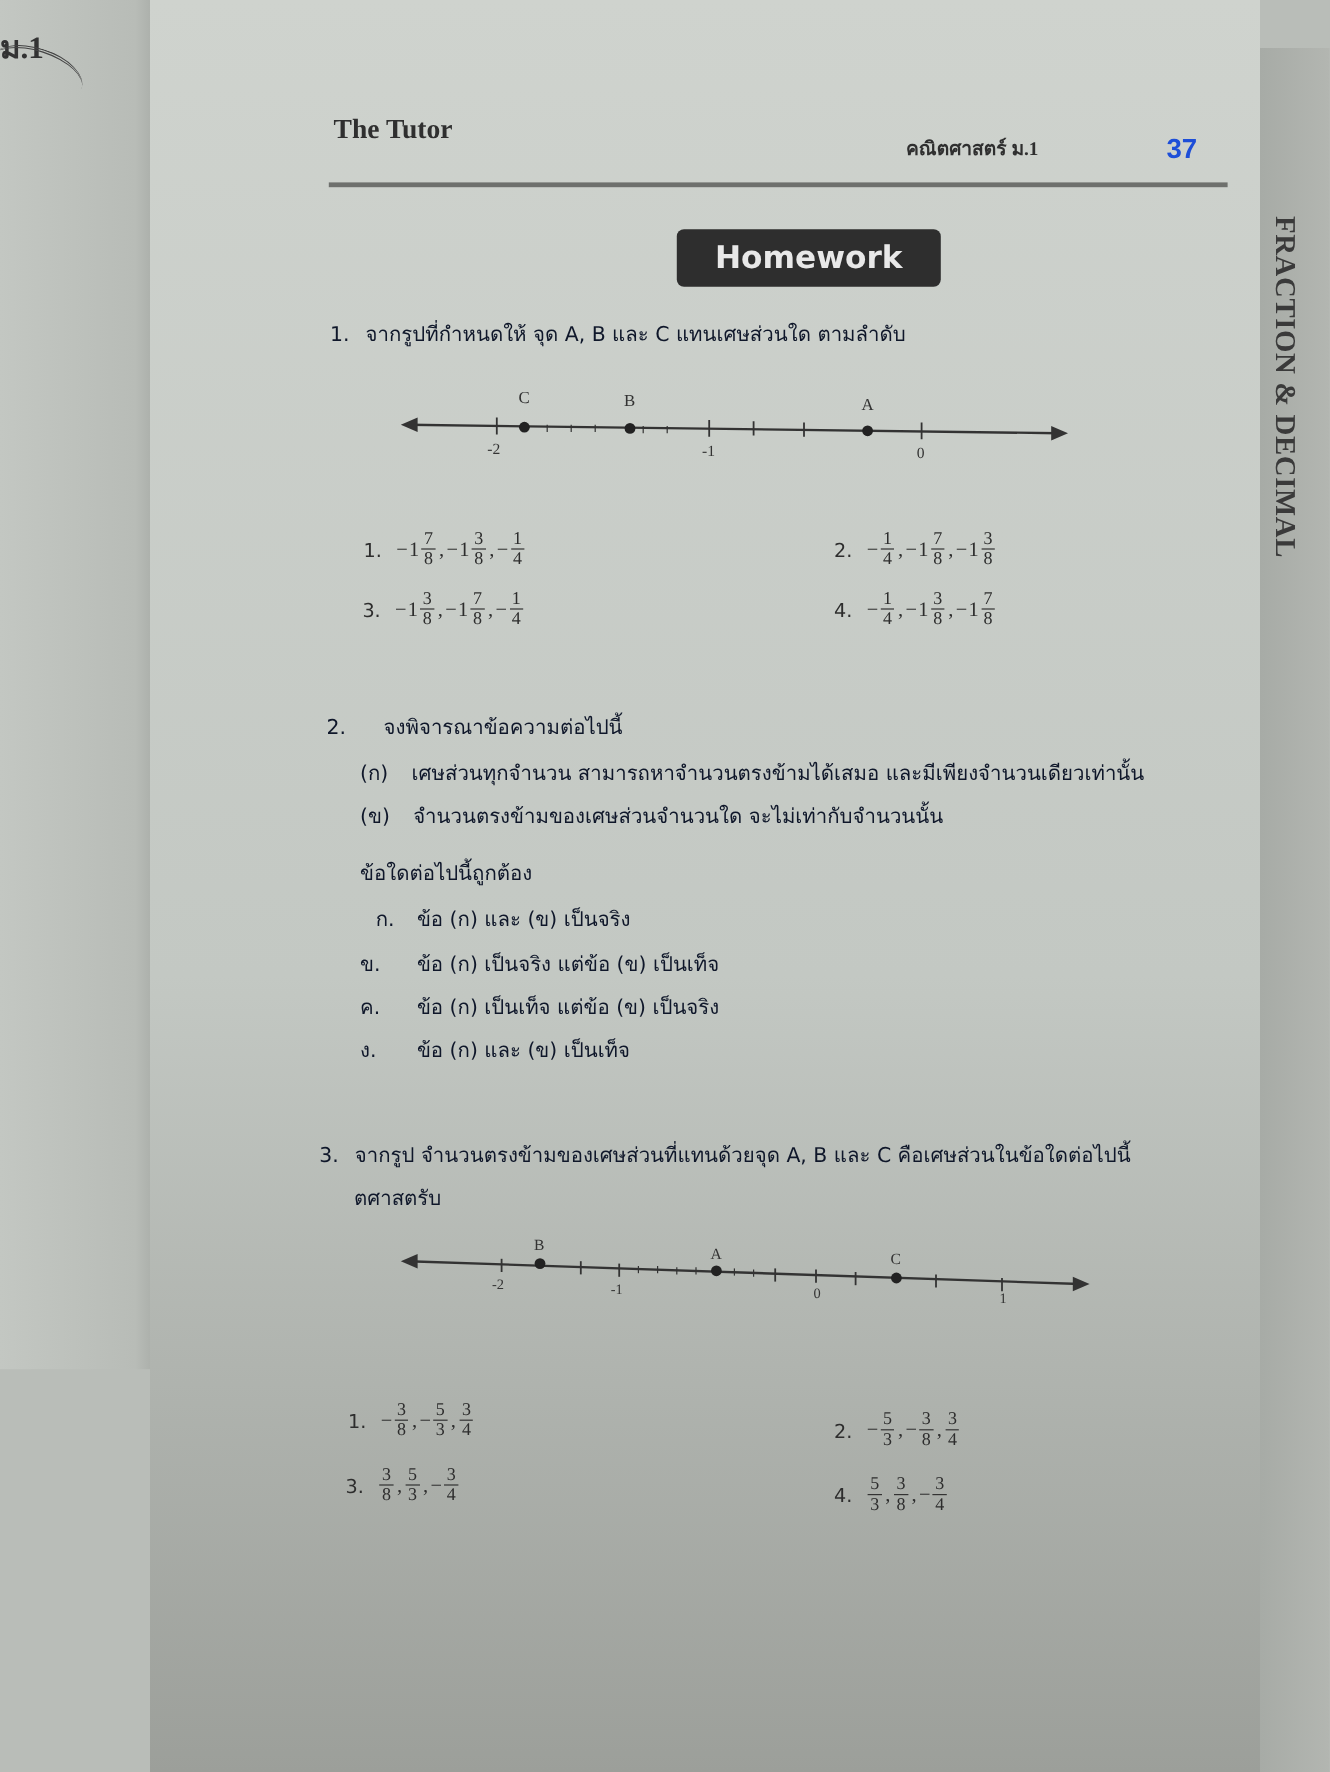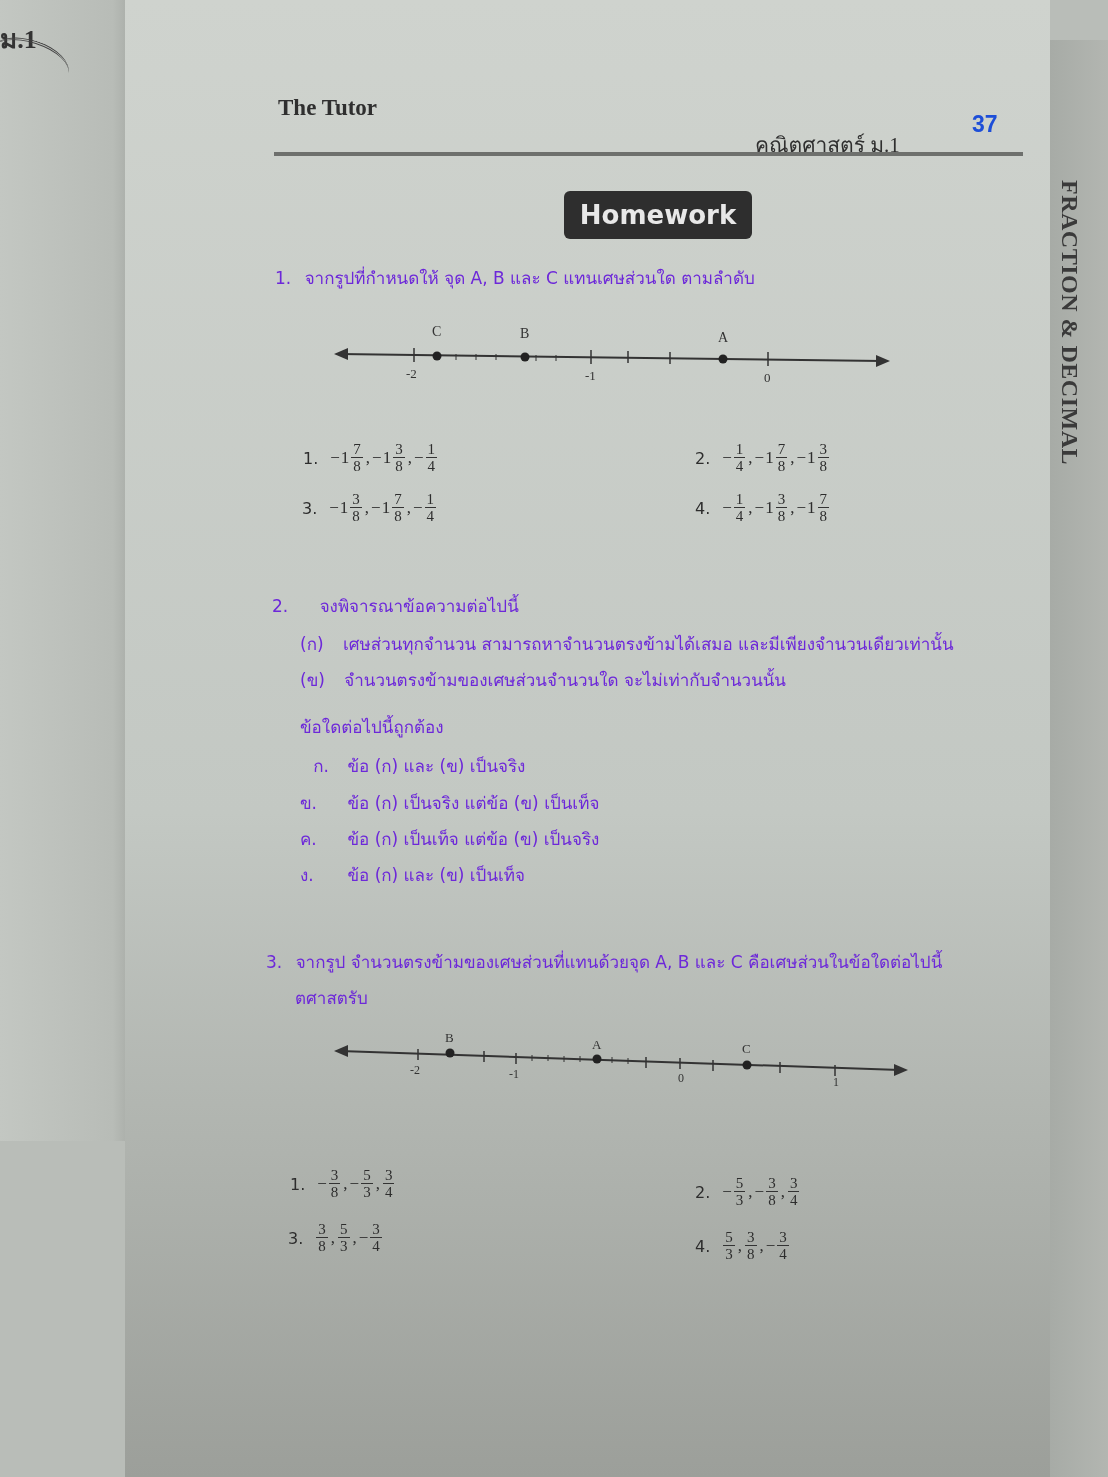--- a/index.html
+++ b/index.html
@@ -9,26 +9,26 @@
     background:linear-gradient(90deg,#c3c7c2 0%,#b8bcb7 80%,#9fa39e 100%);padding-left:16px;}
   .prev-label{position:absolute;left:0;top:18px;font-family:"Liberation Serif",serif;font-weight:bold;font-size:26px;color:#333;}
   .prev-curve{position:absolute;left:-10px;top:40px;width:80px;height:40px;border-top:3px double #444;border-radius:60% 60% 0 0;transform:rotate(18deg);}
   .page{position:absolute;left:125px;top:0;width:925px;height:1477px;
     background:linear-gradient(180deg,#cfd3ce 0%,#c3c8c3 55%,#9c9f9a 100%);}
   .side-tab{position:absolute;left:1050px;top:40px;width:58px;height:1437px;
     background:linear-gradient(90deg,#a7aba6,#b3b6b1);}
   .side-text{position:absolute;left:1056px;top:180px;writing-mode:vertical-rl;
     font-family:"Liberation Serif",serif;font-weight:bold;font-size:24px;color:#3a3a3a;letter-spacing:0.5px;}
   .hdr-left{position:absolute;left:278px;top:95px;font-family:"Liberation Serif",serif;font-weight:bold;font-size:23px;color:#2f2f2f;}
-  .hdr-right{position:absolute;left:755px;top:128px;font-family:"Liberation Serif",serif;font-weight:normal;font-size:21px;color:#2f2f2f;}
+  .hdr-right{position:absolute;left:755px;top:111px;font-family:"Liberation Serif",serif;font-weight:bold;font-size:16px;color:#2f2f2f;}
   .hdr-page{position:absolute;left:972px;top:111px;font-family:Liberation Sans, sans-serif;font-weight:bold;font-size:23px;color:#1d4ed8;}
   .hdr-rule{position:absolute;left:274px;top:152px;width:749px;height:4px;background:#6e706d;}
-  .badge{position:absolute;left:564px;top:191px;width:188px;height:48px;background:#2e2e2e;border-radius:6px;
+  .badge{position:absolute;left:564px;top:191px;width:220px;height:48px;background:#2e2e2e;border-radius:6px;
     color:#e8e8e8;font-weight:bold;font-size:26px;display:flex;align-items:center;justify-content:center;}
-  .q{position:absolute;font-size:17px;color:#6d28d9;white-space:nowrap;}
+  .q{position:absolute;font-size:17px;color:#0f172a;white-space:nowrap;}
   .numline{position:absolute;}
   .opt{position:absolute;display:flex;align-items:center;font-family:"Liberation Serif",serif;font-size:17px;color:#2d2d2d;}
   .opt .num{font-family:"DejaVu Sans",sans-serif;font-size:16px;margin-right:12px;}
   .frac{display:inline-flex;flex-direction:column;align-items:center;line-height:1;margin:0 1px;vertical-align:middle;}
   .frac .n{font-size:15px;padding:0 2px;border-bottom:1px solid #333;}
   .frac .d{font-size:15px;padding-top:1px;}
   .sep{margin:0 2px;}
   .sign{margin-right:1px;}
   .whole{margin-right:1px;}
 </style>

